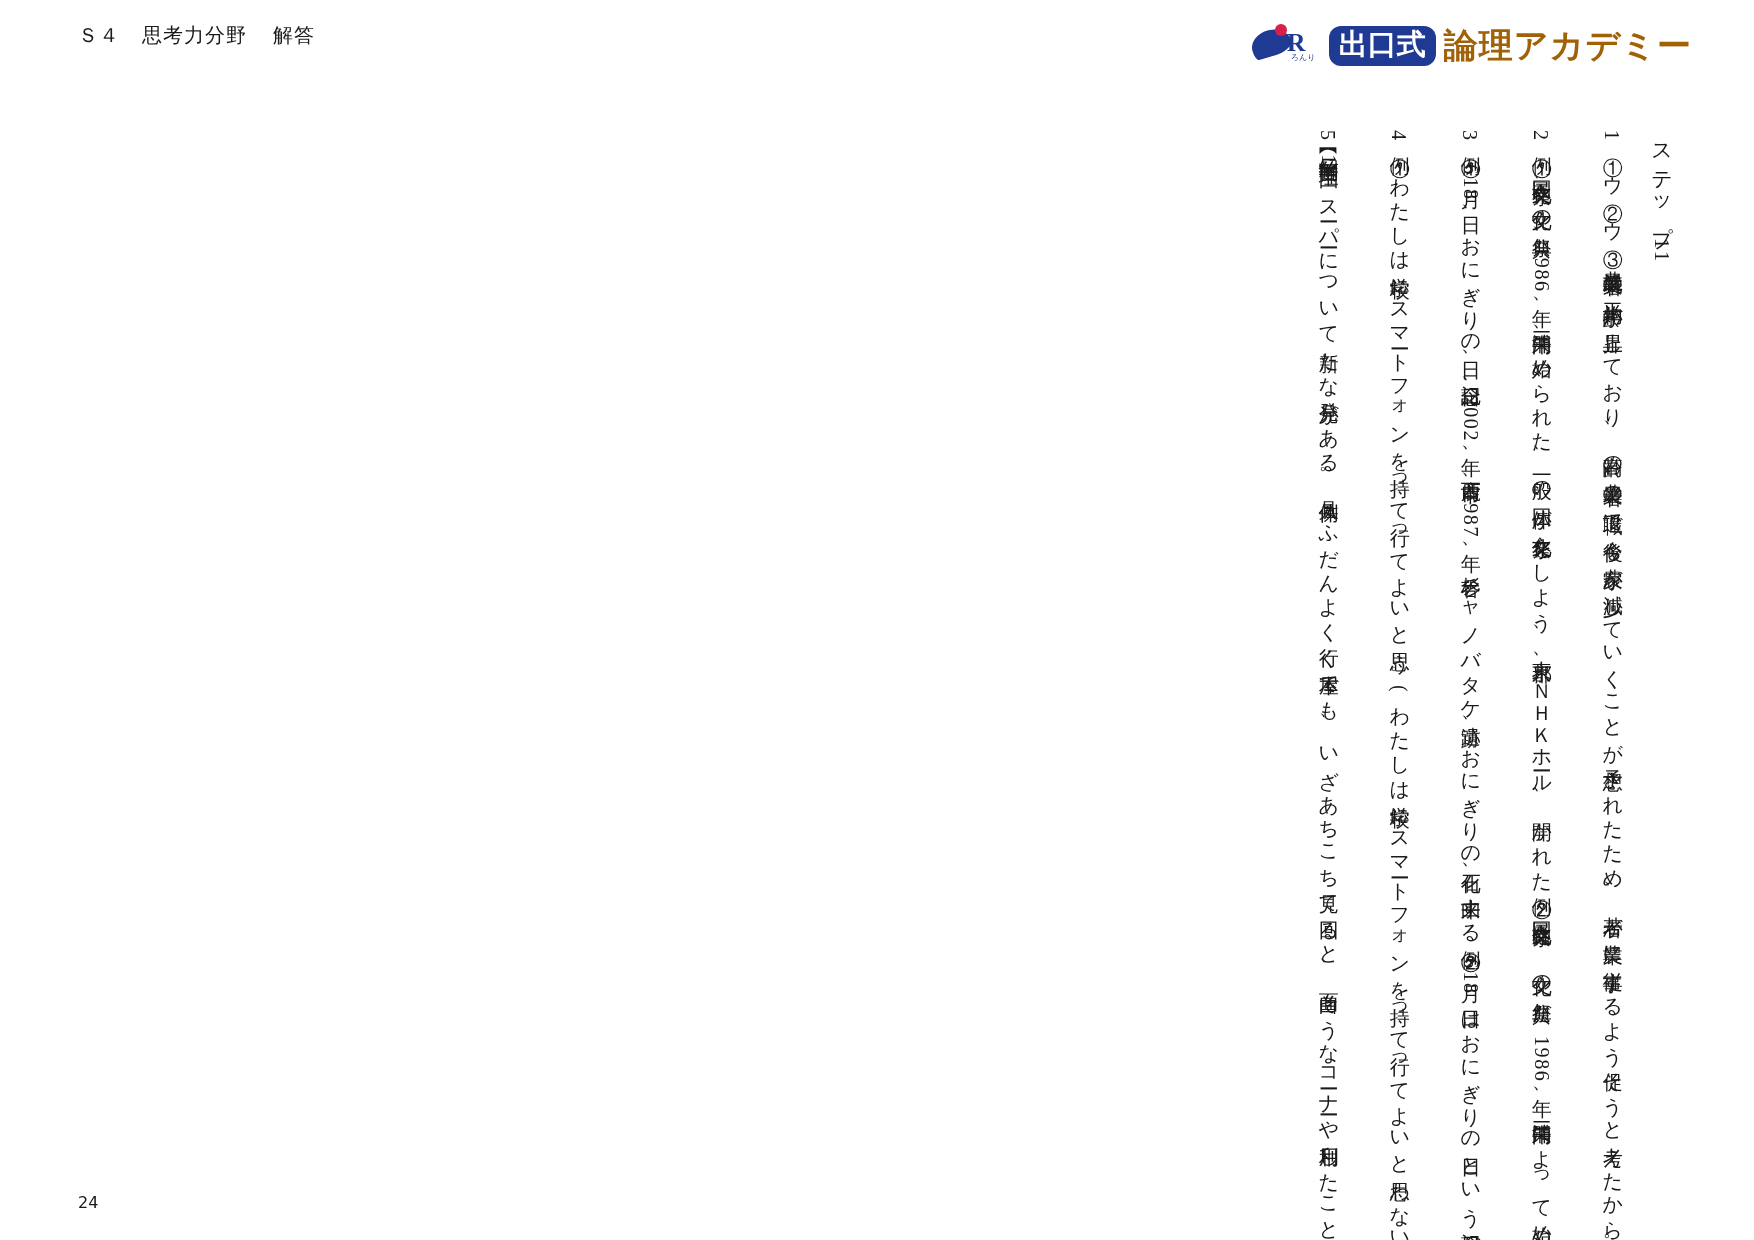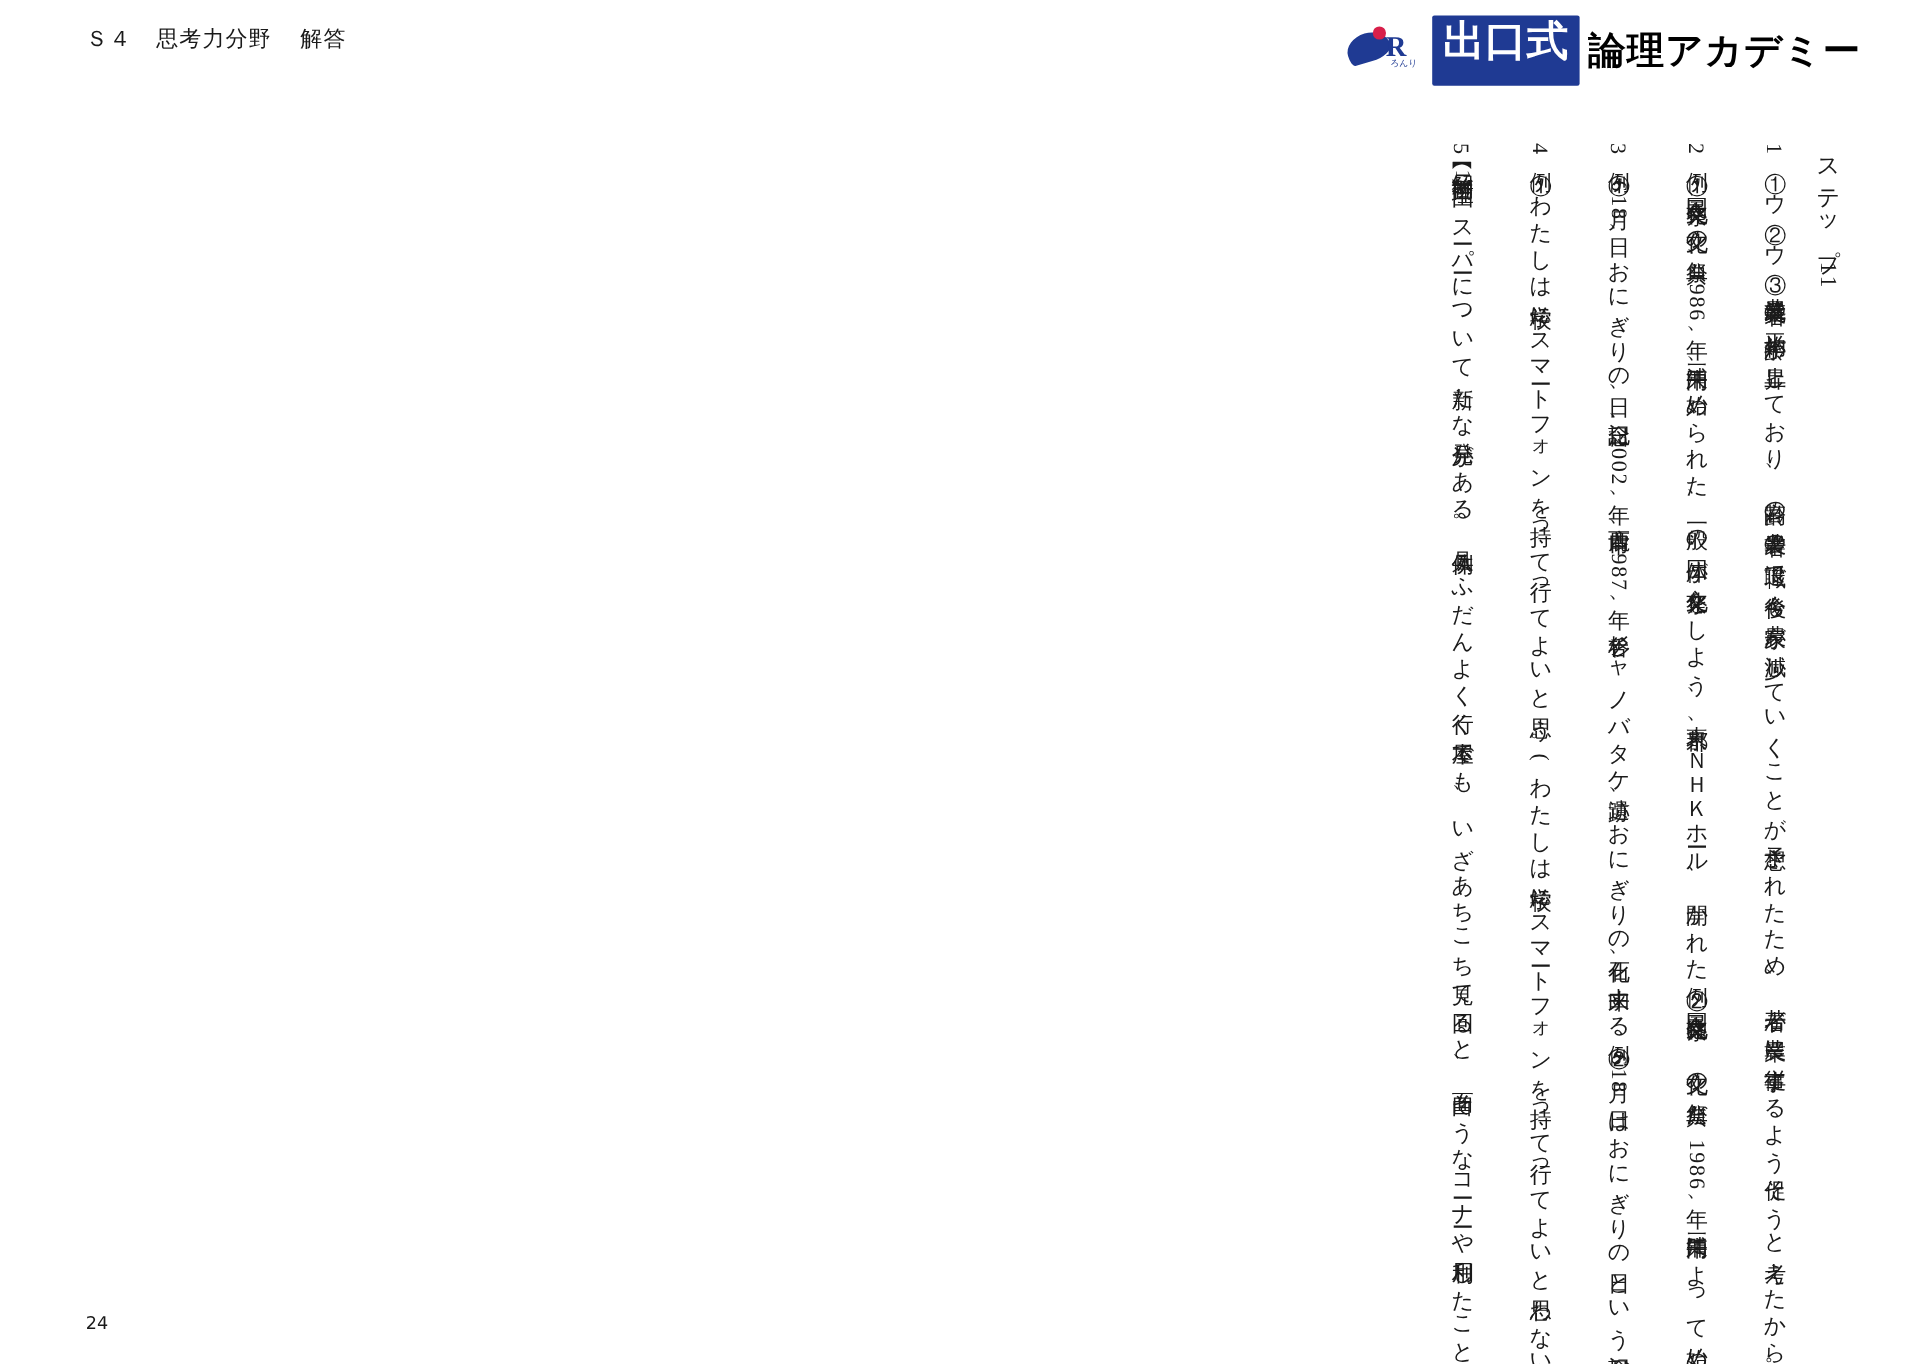--- a/index.html
+++ b/index.html
@@ -86,30 +86,30 @@
   .logo-mark .rsub {
     position: absolute;
     left: 40px;
     top: 30px;
     font-size: 8px;
     color: #1f3a93;
   }
   .logo-badge {
     background: #1f3a93;
     color: #ffffff;
-    font-size: 38px;
+    font-size: 29px;
     font-weight: bold;
-    padding: 3px 10px 20px 10px;
-    border-radius: 2px;
+    padding: 3px 10px 5px 10px;
+    border-radius: 12px;
     line-height: 1.1;
     margin-right: 8px;
     font-family: "DejaVu Sans", sans-serif;
   }
   .logo-text {
-    color: #000000;
+    color: #a16207;
     font-size: 34px;
     font-weight: bold;
     letter-spacing: 1px;
     font-family: "DejaVu Sans", sans-serif;
   }
 
   
   .vbody {
     position: absolute;
     top: 130px;

